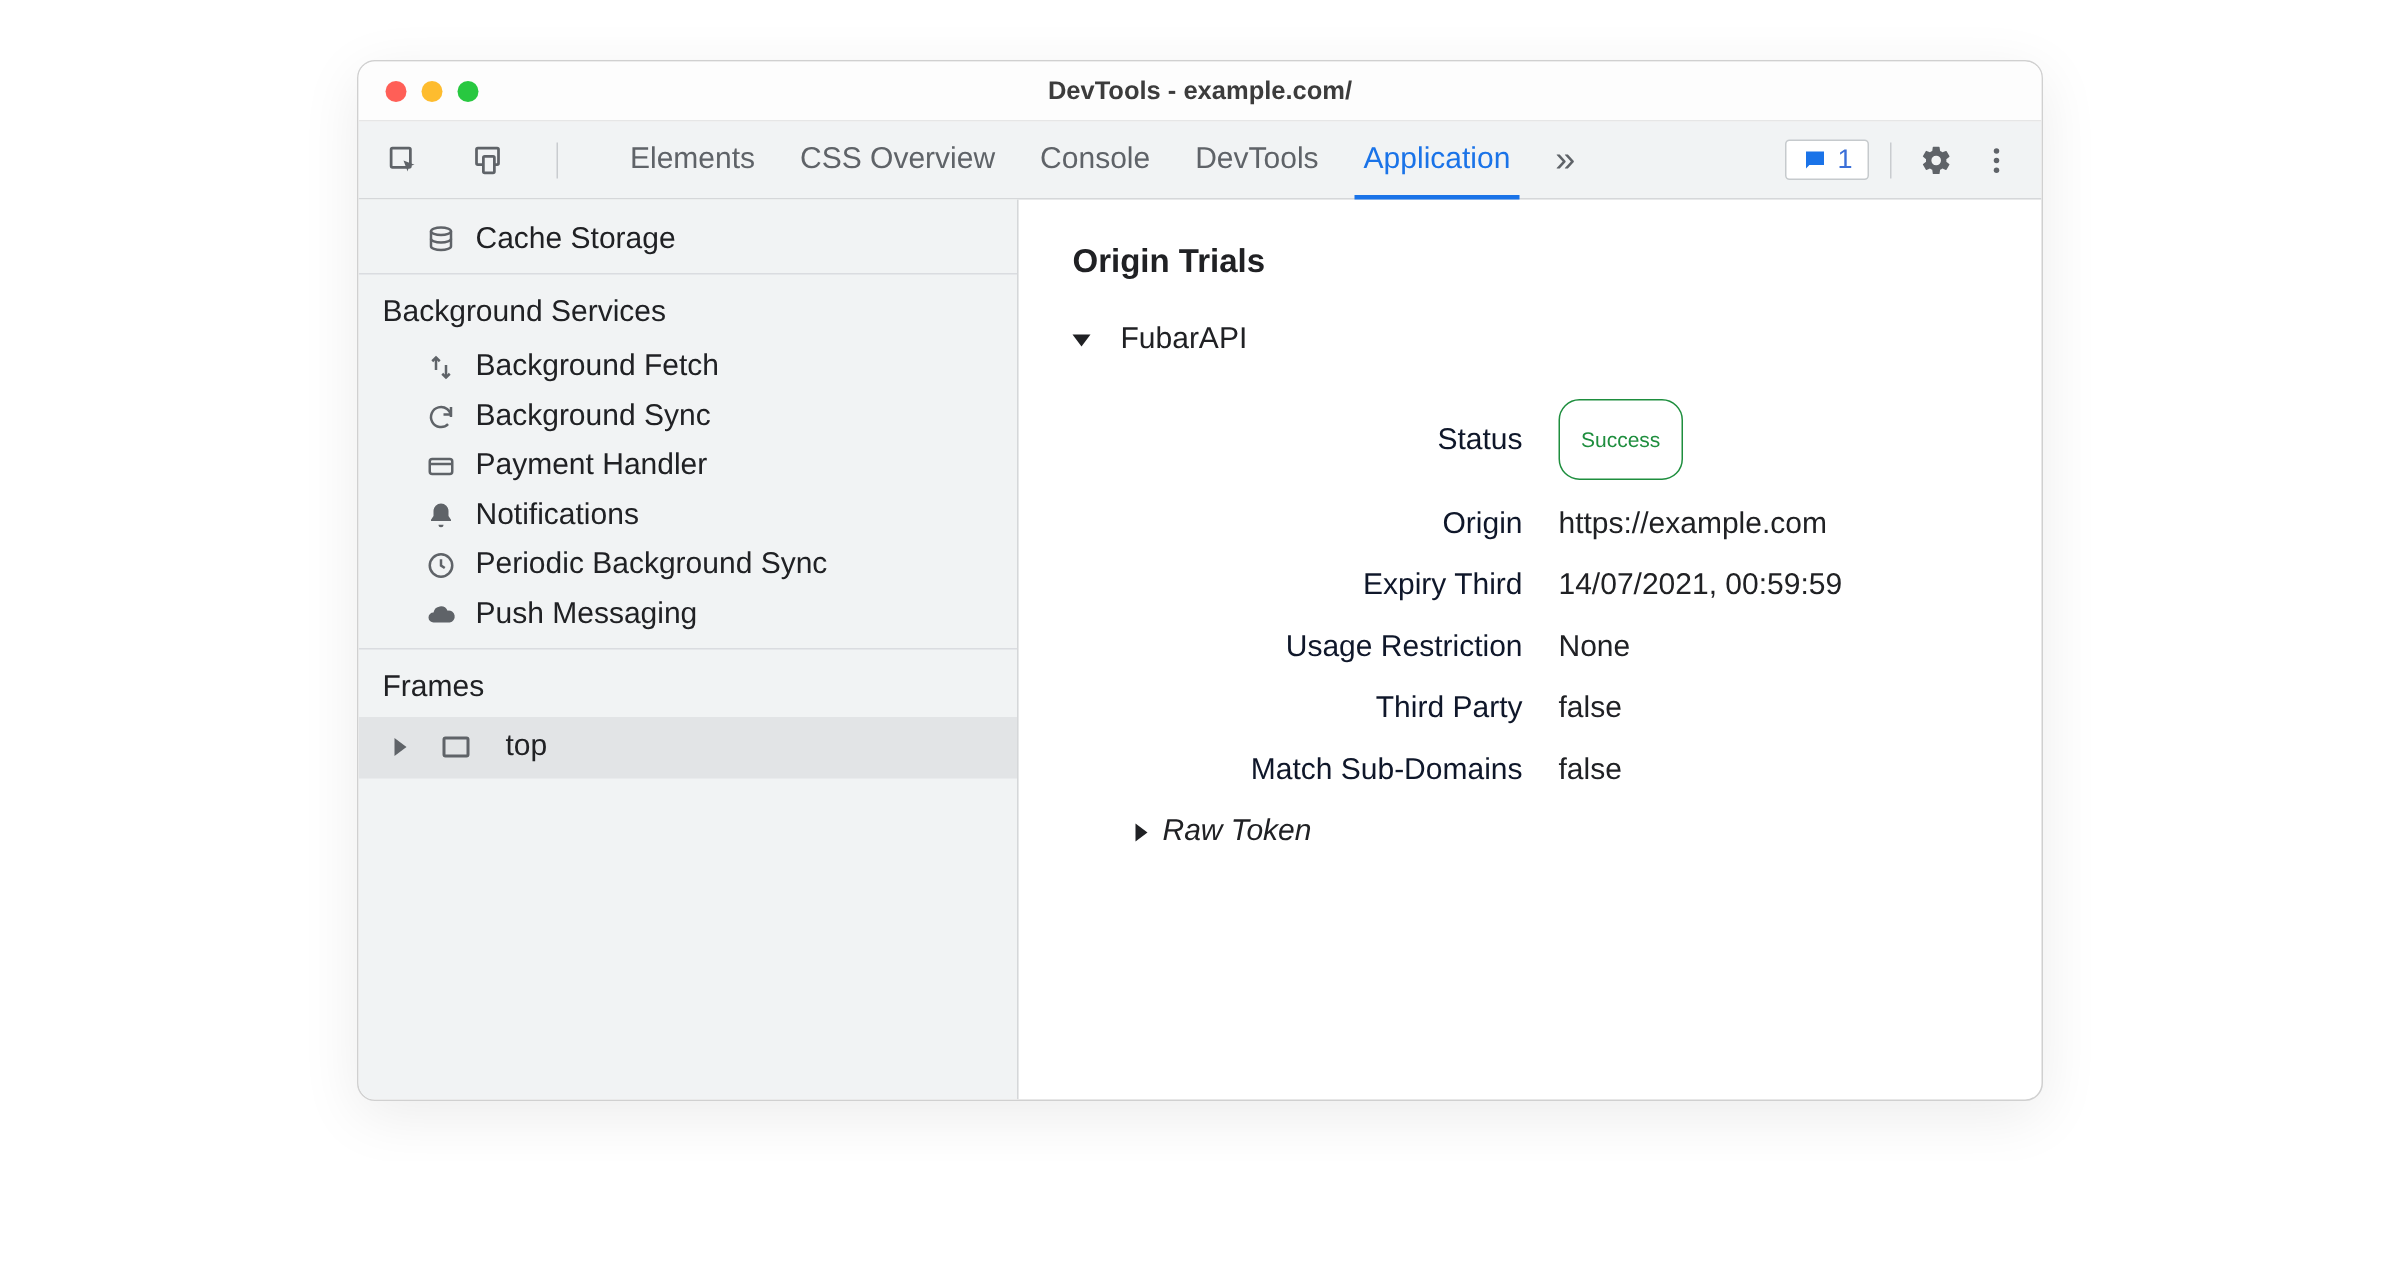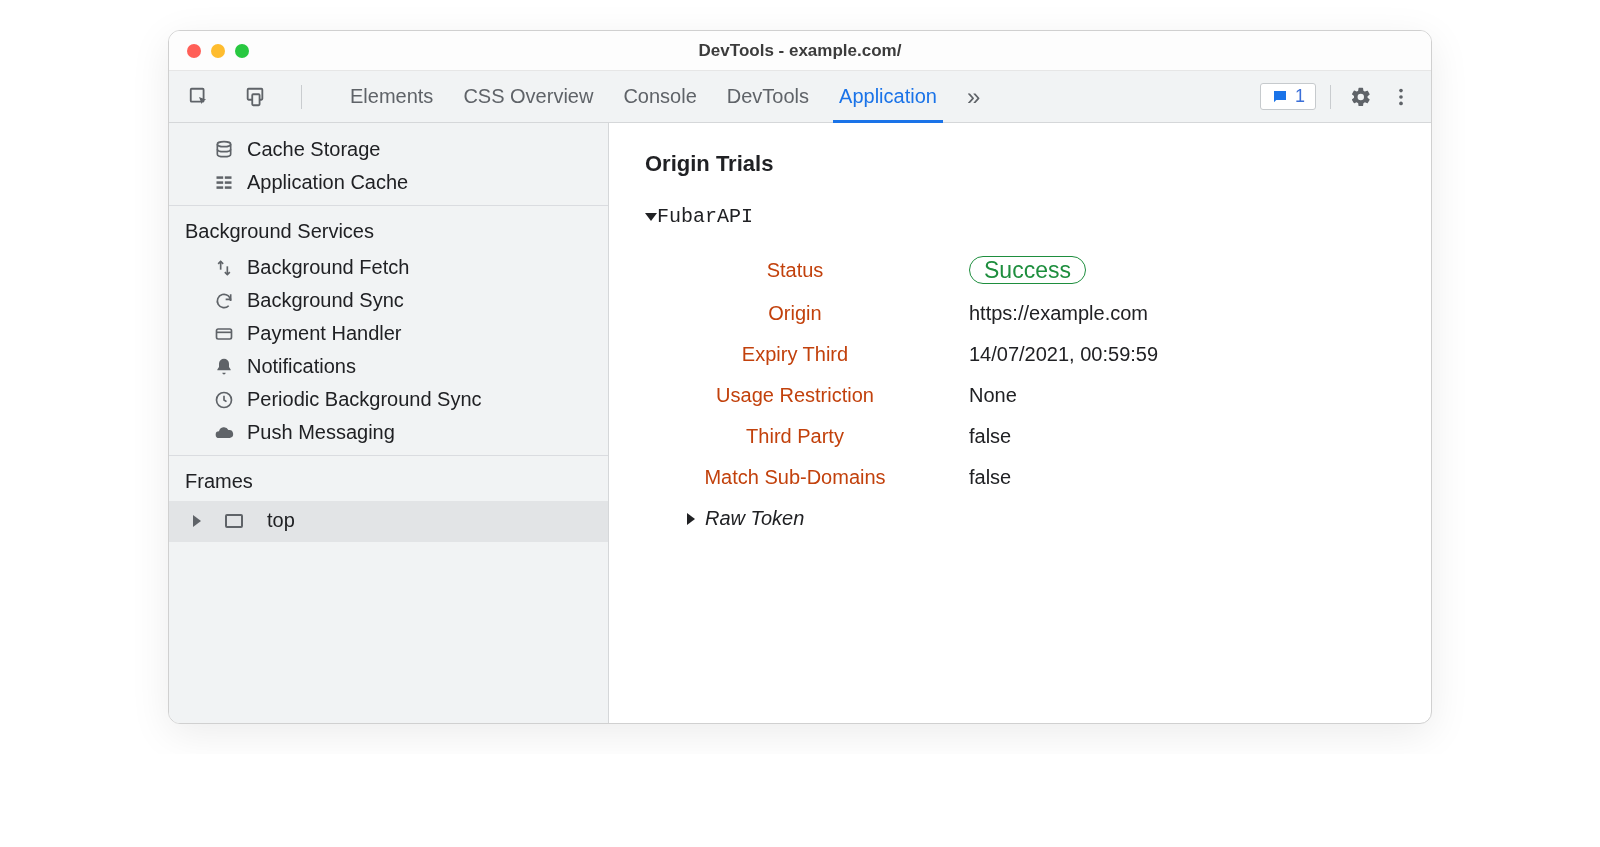--- a/index.html
+++ b/index.html
@@ -4,22 +4,22 @@
 <style>
   * { box-sizing: border-box; }
   body {
     margin: 0;
     padding: 30px;
     font-family: -apple-system, BlinkMacSystemFont, "Segoe UI", Helvetica, Arial, sans-serif;
     background: #fff;
     color: #202124;
   }
   .window {
-    width: 1264px;
-    margin: 0 auto;
+    width: 1124px;
+    margin: 10px auto;
     border: 1px solid #d0d0d0;
     border-radius: 12px;
     overflow: hidden;
     box-shadow: 0 10px 40px rgba(0,0,0,0.08);
     background: #fff;
   }
   
   .titlebar {
     height: 40px;
     background: #fdfdfd;
@@ -172,40 +172,39 @@
     flex: 1;
     padding: 28px 36px;
     font-size: 20px;
     color: #202124;
   }
   .main h2 {
     margin: 0 0 28px 0;
     font-size: 22px;
   }
   .trial-name {
-    display:flex;align-items:center;gap:0;
+    display:flex;align-items:center;gap:20px;
     font-size:20px;margin-bottom:28px;
     cursor:pointer;
-    font-family:Liberation Mono, monospace;
   }
   .kv {
     display:flex;align-items:center;gap:24px;margin-bottom:18px;
   }
   .kv .k {
     width: 300px;
-    text-align: center;
-    color:#c2410c;
+    text-align: right;
+    color:#0f172a;
   }
   .status-pill {
     display:inline-block;
-    padding:3px 14px;
+    padding:16px 14px;
     border:1.5px solid #1e8e3e;
     color:#1e8e3e;
     border-radius: 14px;
-    font-size:23px;
+    font-size:14px;
     line-height:20px;
   }
   .raw-token {
     display:flex;align-items:center;gap:10px;margin-top:18px;margin-left:42px;cursor:pointer;font-style:italic;
   }
   svg { display:block; }
 </style>
 </head>
 <body>
 
@@ -274,33 +273,20 @@
         <div class="side-item">
           <span class="side-icon">
             <svg width="20" height="20" viewBox="0 0 24 24" fill="none" stroke="#5f6368" stroke-width="2">
                 <ellipse cx="12" cy="5" rx="8" ry="3"></ellipse>
                 <path d="M4 5v6c0 1.66 3.58 3 8 3s8-1.34 8-3V5"></path>
                 <path d="M4 11v6c0 1.66 3.58 3 8 3s8-1.34 8-3v-6"></path>
               </svg>
           </span>
           <span>Cache Storage</span>
         </div>
-        <div class="side-item">
-          <span class="side-icon">
-            <svg width="20" height="20" viewBox="0 0 24 24" fill="#5f6368">
-                <rect x="3" y="4" width="8" height="3"></rect>
-                <rect x="13" y="4" width="8" height="3"></rect>
-                <rect x="3" y="10" width="8" height="3"></rect>
-                <rect x="13" y="10" width="8" height="3"></rect>
-                <rect x="3" y="16" width="8" height="3"></rect>
-                <rect x="13" y="16" width="8" height="3"></rect>
-              </svg>
-          </span>
-          <span>Application Cache</span>
-        </div>
       </div>
 
       <div class="side-group">
         <div class="side-header">Background Services</div>
         <div class="side-item">
           <span class="side-icon">
             <svg width="20" height="20" viewBox="0 0 24 24" fill="none" stroke="#5f6368" stroke-width="2">
                 <path d="M8 4v10"></path>
                 <path d="M5 7l3-3 3 3"></path>
                 <path d="M16 20V10"></path>

